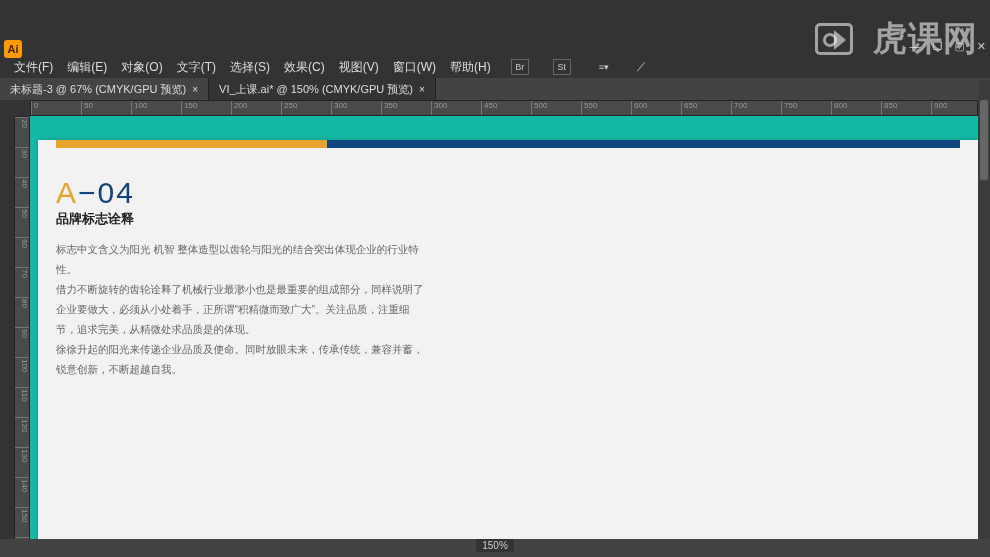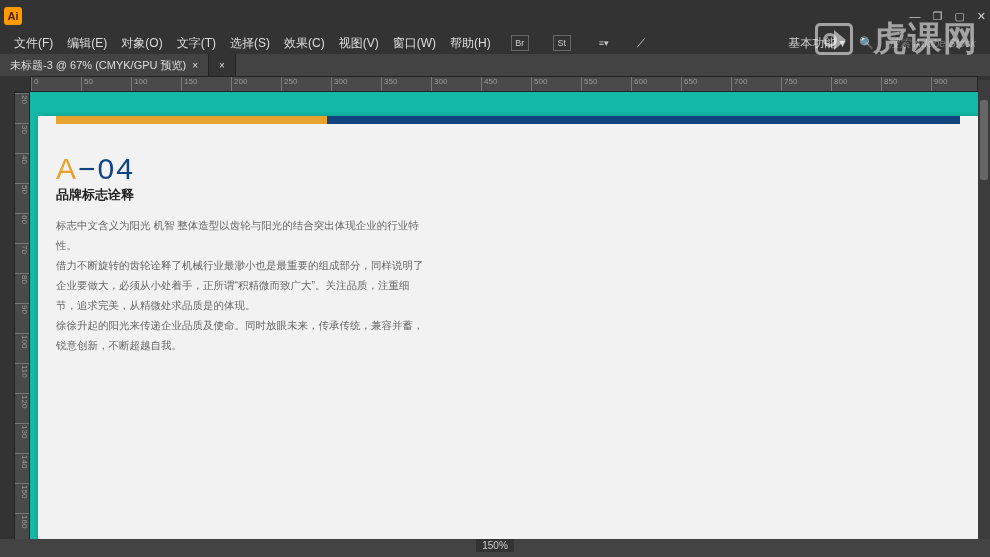--- a/index.html
+++ b/index.html
@@ -1,18 +1,18 @@
 <!DOCTYPE html>
 <html><head>
 <meta charset="utf-8">
 <style>
 * { margin: 0; padding: 0; box-sizing: border-box; font-family: "Microsoft YaHei", Arial, sans-serif; }
 body { width: 990px; height: 557px; background: #333333; overflow: hidden; position: relative; }
 
-.titlebar { height: 20px; background: #333333; display: flex; align-items: center; padding: 16px 4px; }
+.titlebar { height: 20px; background: #333333; display: flex; align-items: flex-start; padding: 4px 4px; margin-top: 36px; }
 .app-icon { width: 18px; height: 18px; background: #ff9a00; border-radius: 3px; display: flex; align-items: center; justify-content: center; color: #4a1f00; font-weight: bold; font-size: 11px; }
 .window-controls { margin-left: auto; display: flex; gap: 12px; color: #ccc; font-size: 11px; }
 .window-controls span { cursor: pointer; }
 
 .menubar { height: 22px; background: #333333; display: flex; align-items: center; padding: 0 8px; gap: 2px; color: #ddd; font-size: 12px; }
 .menu-item { padding: 2px 6px; cursor: pointer; }
 .menu-icons { display: flex; gap: 24px; margin-left: 12px; align-items: center; }
 .menu-icons .ico { width: 18px; height: 16px; border: 1px solid #666; display: flex; align-items: center; justify-content: center; font-size: 9px; color: #ccc; }
 .menu-right { margin-left: auto; display: flex; align-items: center; gap: 8px; }
 .workspace-dd { font-size: 12px; color: #ccc; padding: 2px 6px; }
@@ -80,33 +80,29 @@
   <span class="menu-item">效果(C)</span>
   <span class="menu-item">视图(V)</span>
   <span class="menu-item">窗口(W)</span>
   <span class="menu-item">帮助(H)</span>
   <div class="menu-icons">
     <span class="ico">Br</span>
     <span class="ico">St</span>
     <span class="ico" style="border:none">≡▾</span>
     <span style="color:#ccc">⟋</span>
   </div>
-  <div class="menu-right">
-    <span class="workspace-dd">基本功能 ▾</span>
-    <span>🔍</span>
-    <span class="search-box">搜索 Adobe Stock</span>
-  </div>
 </div>
 
 <div class="tabbar">
   <div class="doc-tab">
     <span>未标题-3 @ 67% (CMYK/GPU 预览)</span>
     <span class="tab-close">×</span>
   </div>
   <div class="doc-tab active">
+    <span>VI_上课.ai* @ 150% (CMYK/GPU 预览)</span>
     <span class="tab-close">×</span>
   </div>
 </div>
 
 <div class="ruler-h">
   <div class="tick">0</div>
   <div class="tick">50</div>
   <div class="tick">100</div>
   <div class="tick">150</div>
   <div class="tick">200</div>

